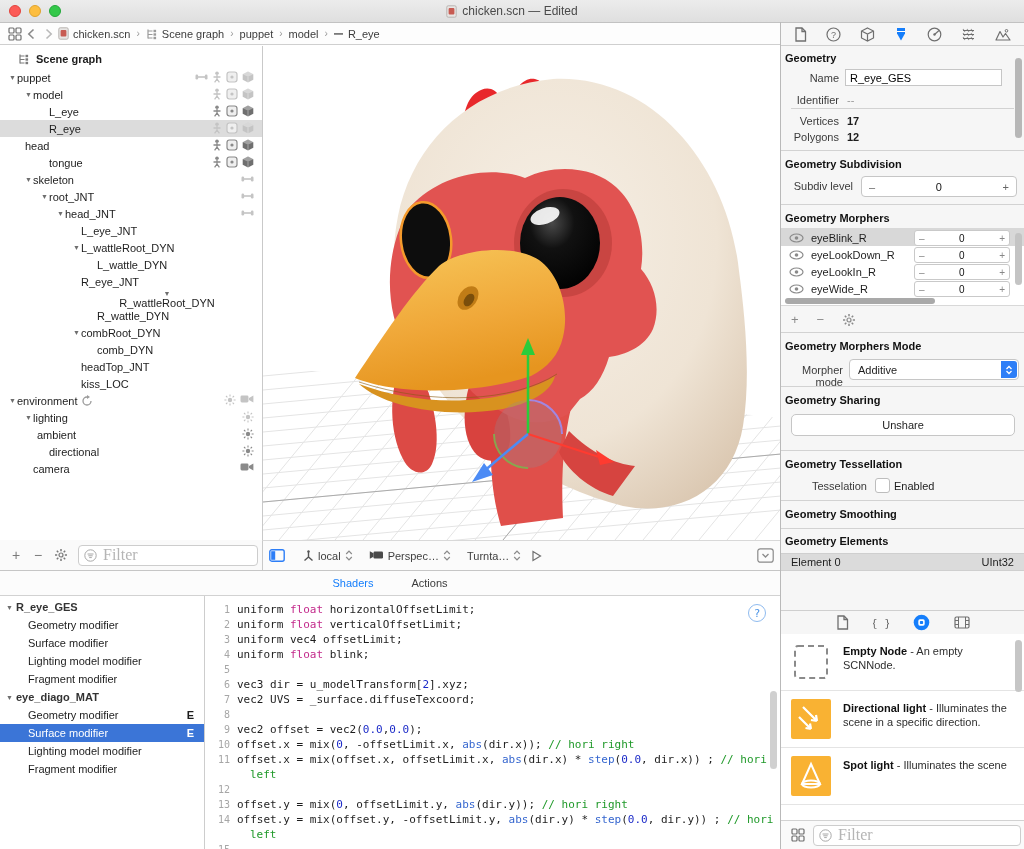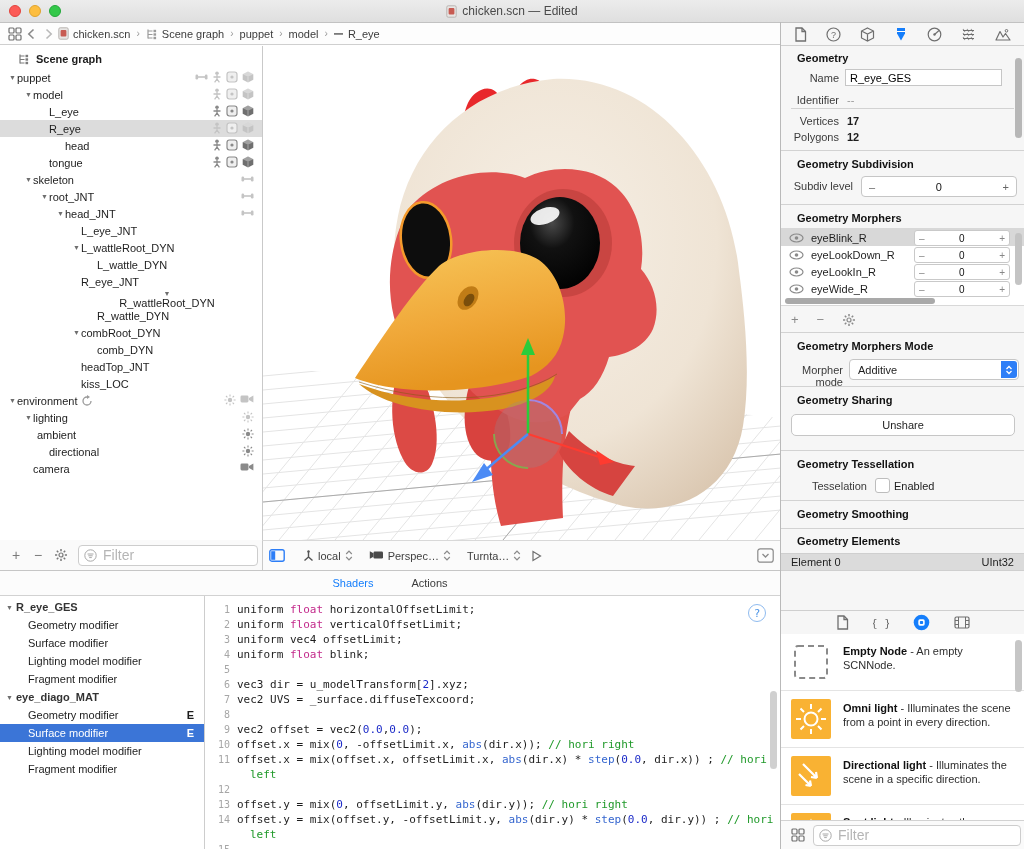--- a/index.html
+++ b/index.html
@@ -22,21 +22,21 @@
   .trow{height:17px;display:flex;align-items:center;position:relative;}
   .trow.sel{background:#DCDCDC;}
   .tarrow{width:9px;font-size:7px;color:#6e6e6e;display:inline-block;text-align:center;flex:none;}
   .tlabel{white-space:nowrap;}
   .tree-ico{position:absolute;right:8px;top:2px;display:flex;gap:4px;}
   .thead{font-weight:bold;}
   .badge-sync{margin-left:3px;display:inline-flex;}
   
   .treefoot{left:0;top:540px;width:262px;height:30px;background:#FAFAFA;display:flex;align-items:center;gap:10px;padding-left:10px;box-sizing:border-box;}
   .ffield{width:168px;height:19px;border:1px solid #CDCDCD;border-radius:4px;background:#fff;display:flex;align-items:center;padding:0 5px;gap:4px;}
-  .ffield input{border:none;outline:none;width:100%;font-size:14px;color:#333;background:transparent;font-family:Liberation Sans, sans-serif;}
+  .ffield input{border:none;outline:none;width:100%;font-size:16px;color:#333;background:transparent;font-family:Liberation Serif, serif;}
   .ffield input::placeholder{color:#B5B5B5;}
   .gearglyph{color:#7a7a7a;font-size:13px;}
   .pm{color:#7a7a7a;font-size:14px;width:12px;text-align:center;}
   
   .viewport{left:262px;top:46px;width:518px;height:494px;background:#fff;border-left:1px solid #C9C9C9;overflow:hidden;}
   .vpbar{left:262px;top:540px;width:518px;height:30px;background:#FBFBFB;border-left:1px solid #C9C9C9;border-top:1px solid #D8D8D8;display:flex;align-items:center;box-sizing:border-box;color:#3f3f3f;}
   .vpgroup{display:flex;align-items:flex-start;gap:4px;margin-right:16px;}
   .divider-h{left:0;top:570px;width:780px;height:1px;background:#C6C6C6;}
   
   .btabs{left:0;top:571px;width:780px;height:24px;background:#FCFCFC;border-bottom:1px solid #D2D2D2;display:flex;align-items:center;justify-content:center;gap:38px;}
@@ -53,21 +53,21 @@
   
   .code{left:206px;top:596px;width:574px;height:253px;background:#fff;font-family:"DejaVu Sans Mono",monospace;font-size:11px;line-height:15px;overflow:hidden;}
   .cl{display:flex;}
   .ln{width:24px;flex:none;text-align:right;color:#A6A6A6;padding-right:7px;font-size:10px;}
   .ct{white-space:pre;}
   .tk-k{color:#C3298B;} .tk-n{color:#1B2AC8;} .tk-f{color:#3566CF;} .tk-c{color:#1F9929;}
   .code-sb{position:absolute;right:3px;top:95px;width:7px;height:78px;background:#C8C8C8;border-radius:4px;opacity:.85;}
   
   .rpanel{left:781px;top:46px;width:243px;height:566px;background:#F6F6F6;border-left:0;overflow:hidden;}
   .rborder{left:780px;top:22px;width:1px;height:827px;background:#B9B9B9;}
-  .sect-h{font-weight:bold;color:#111;position:absolute;left:16px;}
+  .sect-h{font-weight:bold;color:#111;position:absolute;left:4px;}
   .sect-div{position:absolute;left:0;width:243px;height:1px;background:#D2D2D2;}
   .flabel{position:absolute;text-align:right;color:#3b3b3b;}
   .fvalue{position:absolute;color:#1d1d1d;}
   .namefield{position:absolute;left:64px;top:23px;width:157px;height:17px;border:1px solid #C6C6C6;background:#fff;font-size:11px;padding:0 4px;font-family:"Liberation Sans",sans-serif;box-sizing:border-box;}
   .stepper{position:absolute;border:1px solid #C6C6C6;border-radius:4px;background:#fff;display:flex;align-items:center;justify-content:space-between;color:#666;}
   .stepper .sval{color:#111;}
   .morphlist{position:absolute;left:0px;top:182px;width:243px;height:76px;background:#fff;border-top:1px solid #D8D8D8;border-bottom:1px solid #D8D8D8;}
   .mrow{height:17px;display:flex;align-items:center;position:relative;}
   .mrow.sel{background:#D8D8D8;}
   .mrow .mname{margin-left:30px;}
@@ -341,21 +341,21 @@
           </span>
           <span>
             <svg width="12" height="12" viewBox="0 0 12 12" fill="none">
               <path d="M6 0.5 L11.3 3.2 L11.3 8.8 L6 11.5 L0.7 8.8 L0.7 3.2 Z" fill="#C4C4C4"></path>
               <path d="M0.7 3.2 L6 5.8 L11.3 3.2 L6 0.5 Z" fill="#fff" opacity="0.35"></path>
               <path d="M6 5.8 V11.5" stroke="#fff" opacity="0.4"></path>
             </svg>
           </span>
         </span>
       </div>
-      <div class="trow" style="padding-left: 56px;">
+      <div class="trow" style="padding-left: 16px;">
         <span class="tarrow"></span>
         <span class="tlabel">head</span>
         <span class="tree-ico">
           <span>
             <svg width="10" height="12" viewBox="0 0 10 12" fill="none">
               <circle cx="5" cy="2.2" r="1.8" fill="#8a8a8a"></circle>
               <path d="M5 4v4M1.5 6h7M5 8l-2.4 3.4M5 8l2.4 3.4" stroke="#8a8a8a" stroke-width="1.3"></path>
             </svg>
           </span>
           <span>
@@ -998,32 +998,20 @@
         <svg width="40" height="40" viewBox="0 0 40 40" fill="none">
           <rect x="4" y="4" width="32" height="32" rx="3" stroke="#8a8a8a" stroke-width="2" stroke-dasharray="6 4"></rect>
         </svg>
       </span>
       <span class="libtxt"><b>Empty Node</b> - An empty SCNNode.</span>
     </div>
     <div class="librow">
       <span style="flex:none;">
         <svg width="40" height="40" viewBox="0 0 40 40" fill="none">
           <rect width="40" height="40" rx="2" fill="#F9B233"></rect>
-          <circle cx="20" cy="20" r="6.5" stroke="#fff" stroke-width="2"></circle>
-          <g stroke="#fff" stroke-width="2">
-            <path d="M20 5v5M20 30v5M5 20h5M30 20h5M9.5 9.5l3.5 3.5M27 27l3.5 3.5M30.5 9.5L27 13M13 27l-3.5 3.5"></path>
-          </g>
-        </svg>
-      </span>
-      <span class="libtxt"><b>Omni light</b> - Illuminates the scene from a point in every direction.</span>
-    </div>
-    <div class="librow">
-      <span style="flex:none;">
-        <svg width="40" height="40" viewBox="0 0 40 40" fill="none">
-          <rect width="40" height="40" rx="2" fill="#F9B233"></rect>
           <g stroke="#fff" stroke-width="2.2">
             <path d="M12 8 L26 22 M26 22 l-1-6 M26 22 l-6-1"></path>
             <path d="M8 18 L20 30 M20 30 l-1-5.5 M20 30 l-5.5-1"></path>
           </g>
         </svg>
       </span>
       <span class="libtxt"><b>Directional light</b> - Illuminates the scene in a specific direction.</span>
     </div>
     <div class="librow">
       <span style="flex:none;">

